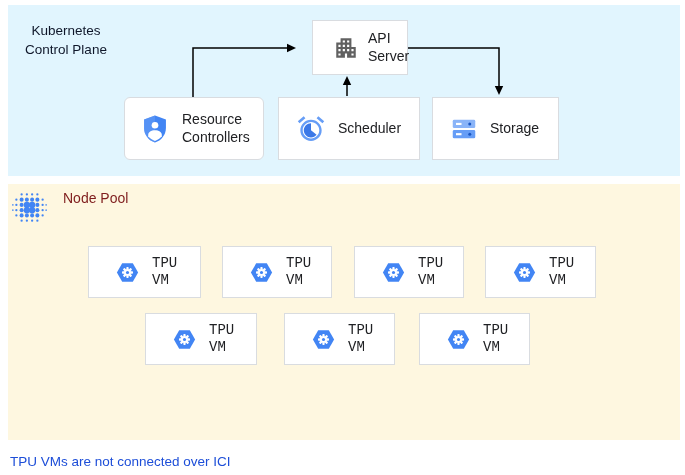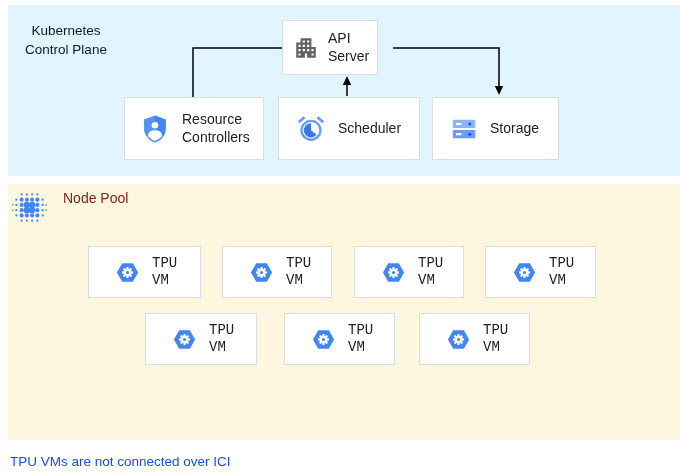--- a/index.html
+++ b/index.html
@@ -5,22 +5,22 @@
   * { margin:0; padding:0; box-sizing:border-box; }
   html,body { background:#ffffff; font-family:"Liberation Sans", sans-serif; }
   .canvas { position:relative; width:685px; height:475px; background:#ffffff; overflow:hidden; }
   .panel { position:absolute; }
   .panel.blue   { left:8px; top:5px;   width:672px; height:171px; background:#e1f5fe; }
   .panel.yellow { left:8px; top:184px; width:672px; height:256px; background:#fef7e0; }
   .arrows { position:absolute; left:0; top:0; width:685px; height:475px; z-index:1; pointer-events:none; }
   .box { position:absolute; z-index:2; background:#ffffff; border:1px solid #d9dce0;
          display:flex; align-items:center; color:#202124; font-size:14px; }
   .box .lbl { line-height:1.25; }
-  .api     { left:282px; top:20px;  width:96px;  height:55px; padding-left:10px; gap:9px; }
-  .rc      { left:124px; top:97px;  width:140px; height:63px; padding-left:14px; gap:11px; }
+  .api     { left:312px; top:20px;  width:96px;  height:55px; padding-left:20px; gap:9px; }
+  .rc      { left:124px; top:97px;  width:140px; height:63px; padding-left:14px; gap:11px;border-radius:6px; }
   .sched   { left:278px; top:97px;  width:142px; height:63px; padding-left:16px; gap:11px; }
   .storage { left:432px; top:97px;  width:127px; height:63px; padding-left:16px; gap:11px; }
   .tpu { height:52px; padding-left:26px; gap:12px;font-family:Liberation Mono, monospace; }
   .t1 { left:88px;  top:246px; width:113px; }
   .t2 { left:222px; top:246px; width:110px; }
   .t3 { left:354px; top:246px; width:110px; }
   .t4 { left:485px; top:246px; width:111px; }
   .t5 { left:145px; top:313px; width:112px; }
   .t6 { left:284px; top:313px; width:111px; }
   .t7 { left:419px; top:313px; width:111px; }

